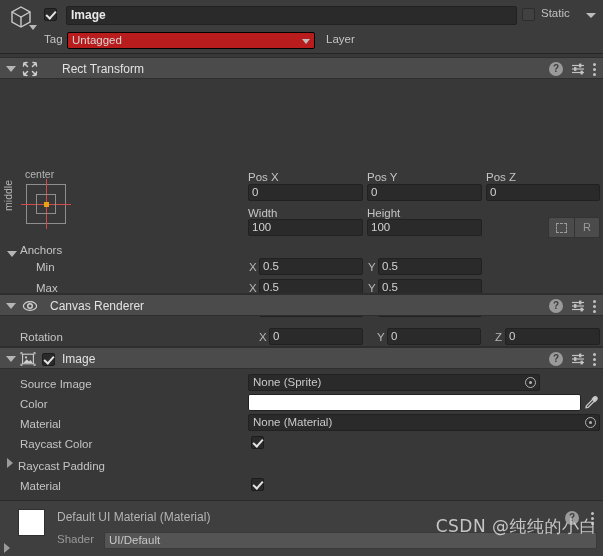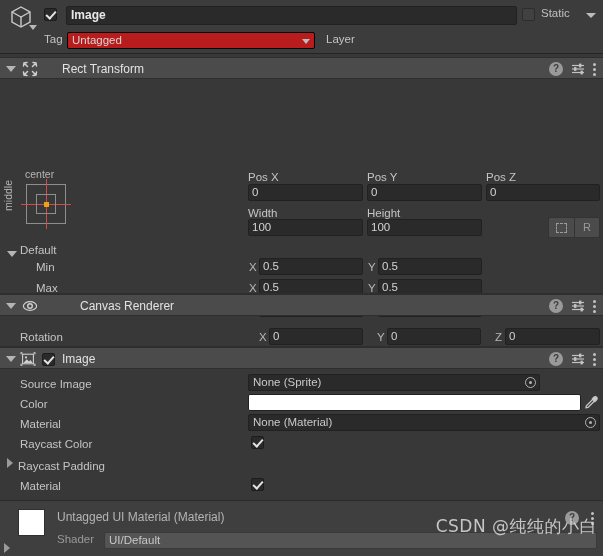--- a/index.html
+++ b/index.html
@@ -318,21 +318,21 @@
     <span class="field" style="position:absolute;left:367px;top:139px;width:115px">100</span>
 
     <div class="bp-btns">
       <div class="bp-btn">
           <span class="bp-dash"></span>
         </div>
       <div class="bp-btn">R</div>
     </div>
 
     <span class="tri-down" style="left:7px;top:171px"></span>
-    <span class="row lbl" style="left:20px;top:161px">Default</span>
+    <span class="row lbl" style="left:20px;top:161px">Anchors</span>
 
     <span class="row lbl" style="left:36px;top:178px">Min</span>
     <span class="row axis-lbl" style="left:249px;top:178px">X</span>
     <span class="field" style="position:absolute;left:259px;top:178px;width:104px">0.5</span>
     <span class="row axis-lbl" style="left:368px;top:178px">Y</span>
     <span class="field" style="position:absolute;left:378px;top:178px;width:104px">0.5</span>
 
     <span class="row lbl" style="left:36px;top:199px">Max</span>
     <span class="row axis-lbl" style="left:249px;top:199px">X</span>
     <span class="field" style="position:absolute;left:259px;top:199px;width:104px">0.5</span>
@@ -374,21 +374,21 @@
   <div class="sep" style="top:293px"></div>
 
   <div class="comp-header" style="top:294px">
     <span class="foldout"></span>
     <span class="comp-icon" style="left:22px;top:4px">
       <svg width="16" height="14" viewBox="0 0 16 14">
         <ellipse cx="8" cy="7" rx="6.6" ry="4.4" fill="none" stroke="#d0d0d0" stroke-width="1.2"></ellipse>
         <circle cx="8" cy="7" r="2.3" fill="none" stroke="#d0d0d0" stroke-width="1.4"></circle>
       </svg>
     </span>
-    <span class="title" style="left:80px">Canvas Renderer</span>
+    <span class="title" style="left:50px">Canvas Renderer</span>
     <div class="hdr-right">
       <span class="ico-help">?</span>
       <span class="ico-preset">
         <svg width="14" height="14" viewBox="0 0 14 14">
           <g stroke="#c2c2c2" stroke-width="1.2">
             <line x1="1" y1="3.5" x2="13" y2="3.5"></line>
               <line x1="1" y1="7" x2="13" y2="7"></line>
               <line x1="1" y1="10.5" x2="13" y2="10.5"></line>
           </g>
           <g fill="#c2c2c2">
@@ -485,21 +485,21 @@
     <span class="tri-right" style="left:7px;top:88px"></span>
     <span class="row lbl" style="left:18px;top:87px">Raycast Padding</span>
 
     <span class="row lbl" style="left:20px;top:107px">Material</span>
     <div class="cbox checked" style="position:absolute;left:251px;top:108px"></div>
   </div>
 
   <div class="mat-footer">
     <span class="mat-foldout"></span>
     <div class="mat-swatch"></div>
-    <span class="mat-title">Untagged UI Material (Material)</span>
+    <span class="mat-title">Default UI Material (Material)</span>
     <span class="mat-shader-lbl">Shader</span>
     <div class="mat-shader-dd">UI/Default</div>
     <span class="ico-help mat-help">?</span>
     <span class="ico-kebab mat-kebab">
         <i></i>
         <i></i>
         <i></i>
       </span>
   </div>
 

